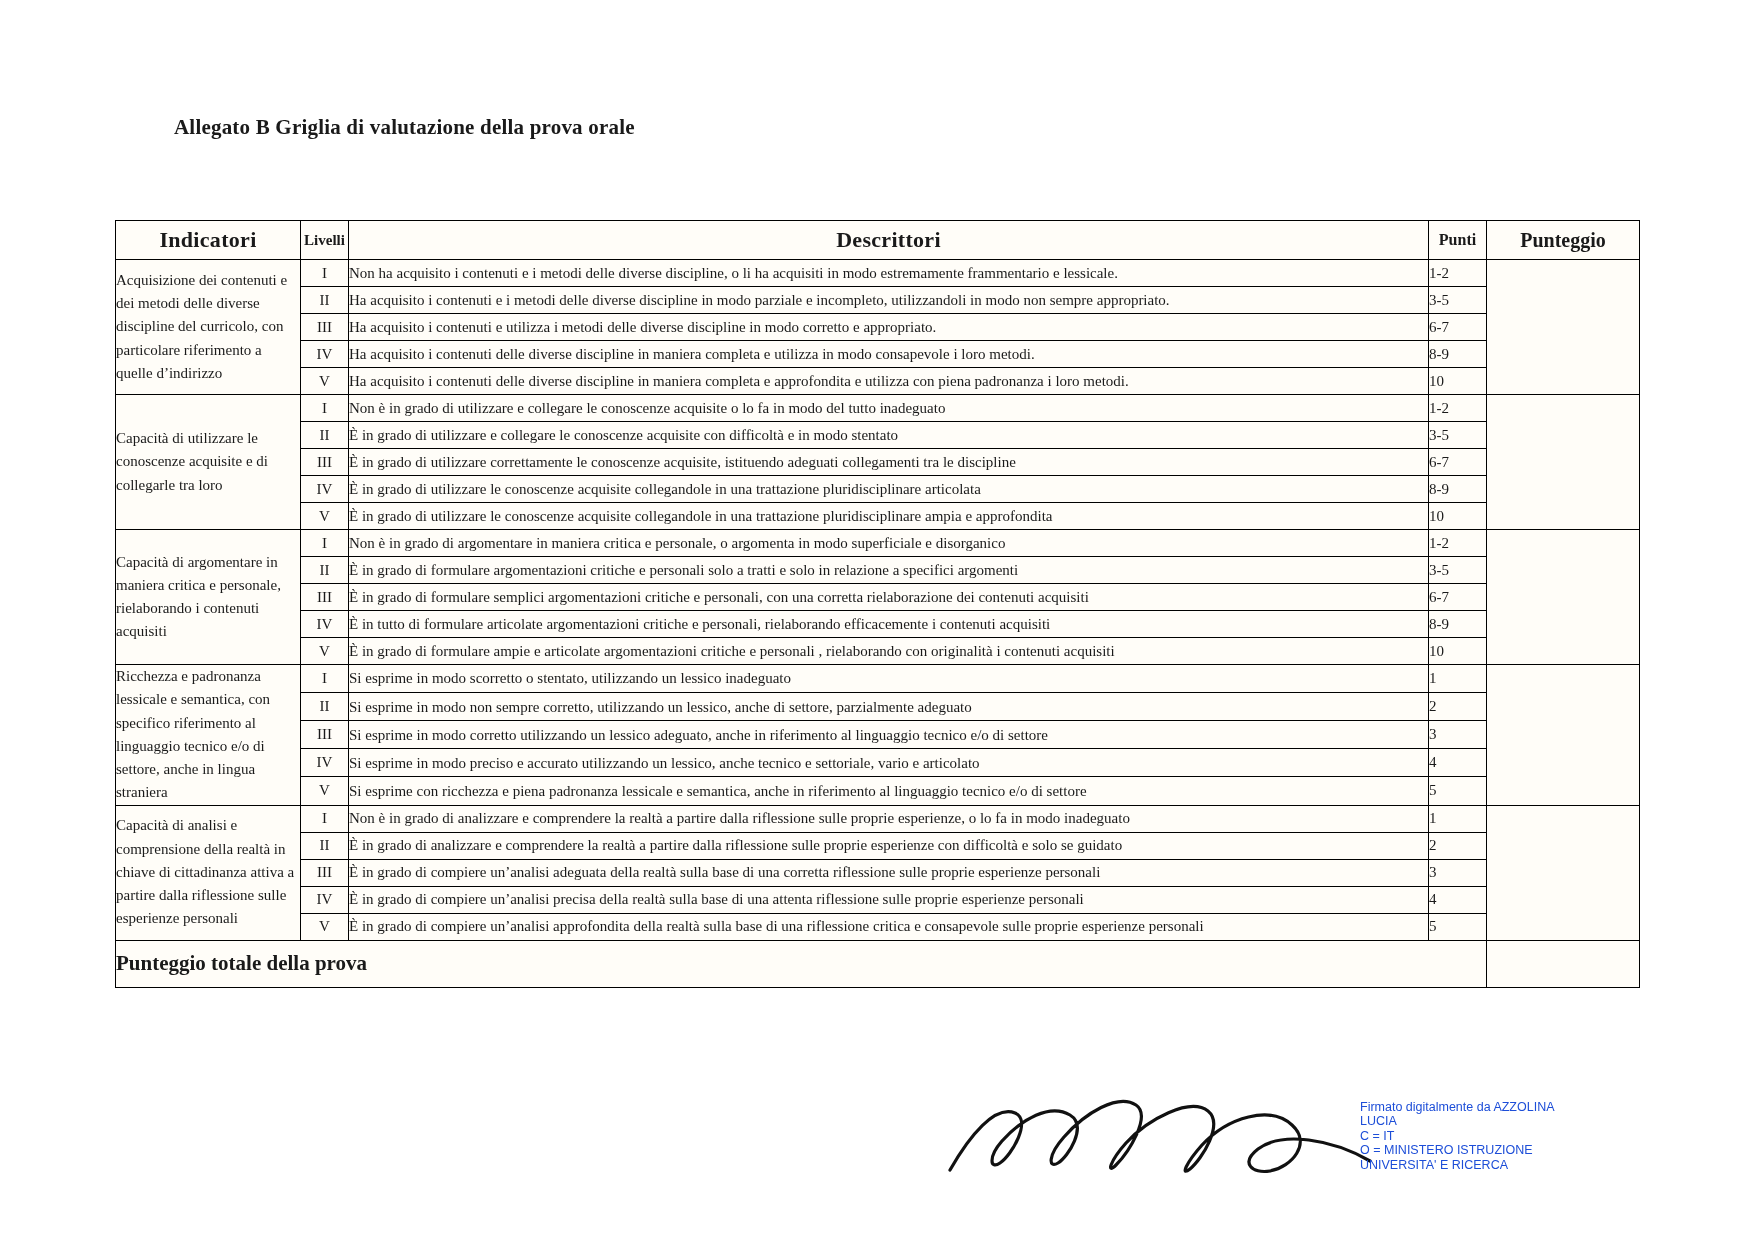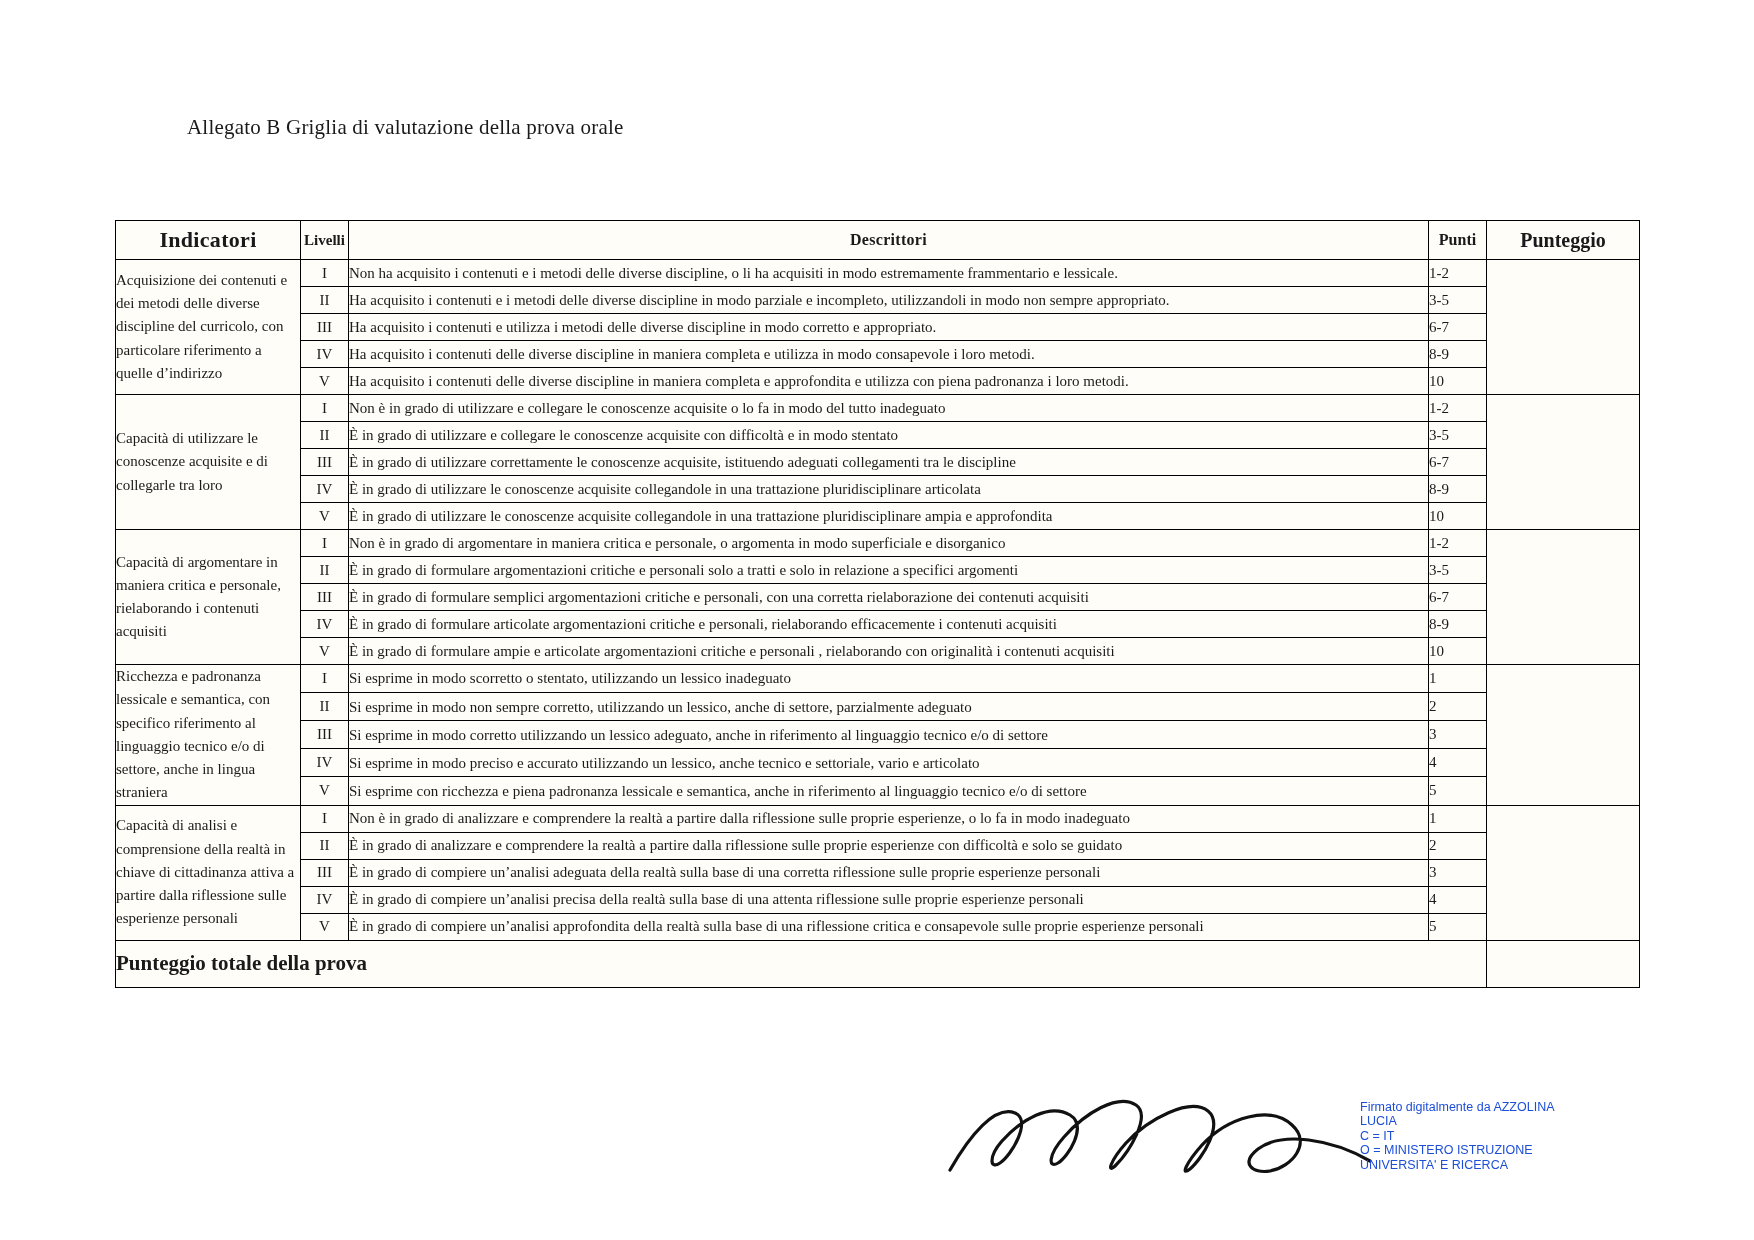--- a/index.html
+++ b/index.html
@@ -20,23 +20,22 @@
     left: 0; top: 0;
     width: 1754px;
     height: 1240px;
     background: #ffffff;
   }
   .doc-title {
     position: absolute;
     left: 174px;
     top: 115px;
     font-size: 21px;
-    font-weight: normal;
+    font-weight: bold;
     letter-spacing: 0.2px;
-    margin-left: 13px;
   }
   .intro {
     position: absolute;
     left: 174px;
     top: 160px;
     width: 1370px;
     font-size: 20px;
     line-height: 1.45;
     text-align: justify;
   }
@@ -57,21 +56,21 @@
   }
   thead th {
     background: #f1ede2;
     font-weight: bold;
     text-align: center;
     height: 38px;
     font-size: 15px;
   }
   th.h-indicatori { font-size: 22px; letter-spacing: 0.3px; }
   th.h-livelli { font-size: 15px; }
-  th.h-descrittori { font-size: 16px; letter-spacing: 0.3px; }
+  th.h-descrittori { font-size: 22px; letter-spacing: 0.3px; }
   th.h-punti { font-size: 16px; }
   th.h-punteggio { font-size: 20px; }
 
   td.ind {
     vertical-align: top;
     padding: 6px 4px 6px 6px;
     font-size: 15px;
     line-height: 1.55;
     background: #fffdf8;
   }
@@ -212,21 +211,21 @@
           <td class="desc">È in grado di formulare argomentazioni critiche e personali solo a tratti e solo in relazione a specifici argomenti</td>
           <td class="pts">3-5</td>
         </tr>
         <tr class="datarow">
           <td class="lvl">III</td>
           <td class="desc">È in grado di formulare semplici argomentazioni critiche e personali, con una corretta rielaborazione dei contenuti acquisiti</td>
           <td class="pts">6-7</td>
         </tr>
         <tr class="datarow">
           <td class="lvl">IV</td>
-          <td class="desc">È in grado di formulare articolate argomentazioni critiche e personali, rielaborando efficacemente i contenuti acquisiti</td>
+          <td class="desc">È in tutto di formulare articolate argomentazioni critiche e personali, rielaborando efficacemente i contenuti acquisiti</td>
           <td class="pts">8-9</td>
         </tr>
         <tr class="datarow">
           <td class="lvl">V</td>
           <td class="desc">È in grado  di formulare ampie e articolate argomentazioni critiche e personali , rielaborando con originalità i contenuti acquisiti</td>
           <td class="pts">10</td>
         </tr>
         <tr class="datarow">
           <td class="ind" rowspan="5">Ricchezza e padronanza lessicale e semantica, con specifico riferimento al linguaggio tecnico e/o di settore, anche in lingua straniera</td>
           <td class="lvl">I</td>

